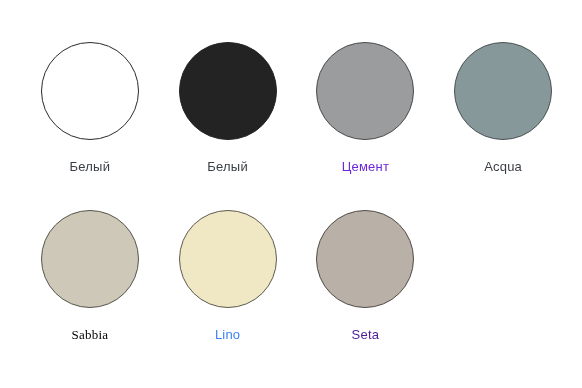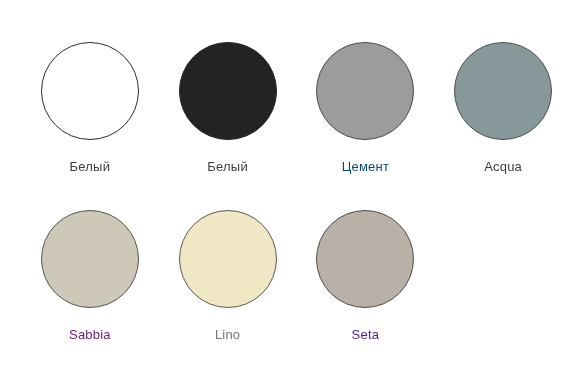--- a/index.html
+++ b/index.html
@@ -72,36 +72,36 @@
       <div class="swatch-label" style="color: rgb(58, 63, 69);">Белый</div>
     </div>
 
     <div class="swatch-cell">
       <div class="swatch-disc plain" style="background: rgb(35, 35, 35); border-color: rgb(35, 35, 35);"></div>
       <div class="swatch-label" style="color: rgb(58, 63, 69);">Белый</div>
     </div>
 
     <div class="swatch-cell">
       <div class="swatch-disc shaded" style="background: rgb(155, 156, 158); border-color: rgb(74, 74, 74);"></div>
-      <div class="swatch-label" style="color: #0c4a6e;">Цемент</div>
+      <div class="swatch-label" style="color: #6d28d9;">Цемент</div>
     </div>
 
     <div class="swatch-cell">
       <div class="swatch-disc shaded" style="background: rgb(134, 152, 154); border-color: rgb(74, 81, 82);"></div>
       <div class="swatch-label" style="color: rgb(58, 63, 69);">Acqua</div>
     </div>
 
     <div class="swatch-cell">
       <div class="swatch-disc shaded" style="background: rgb(205, 200, 184); border-color: rgb(86, 84, 76);"></div>
-      <div class="swatch-label" style="color: #701a75;">Sabbia</div>
+      <div class="swatch-label" style="color: #000000; font-family: Liberation Serif, serif;">Sabbia</div>
     </div>
 
     <div class="swatch-cell">
       <div class="swatch-disc shaded" style="background: rgb(240, 231, 197); border-color: rgb(93, 90, 76);"></div>
-      <div class="swatch-label" style="color: #737373;">Lino</div>
+      <div class="swatch-label" style="color: #3b82f6;">Lino</div>
     </div>
 
     <div class="swatch-cell">
       <div class="swatch-disc shaded" style="background: rgb(185, 177, 168); border-color: rgb(80, 75, 69);"></div>
       <div class="swatch-label" style="color: #4c1d95;">Seta</div>
     </div>
 
 
   </div>
 </div>

